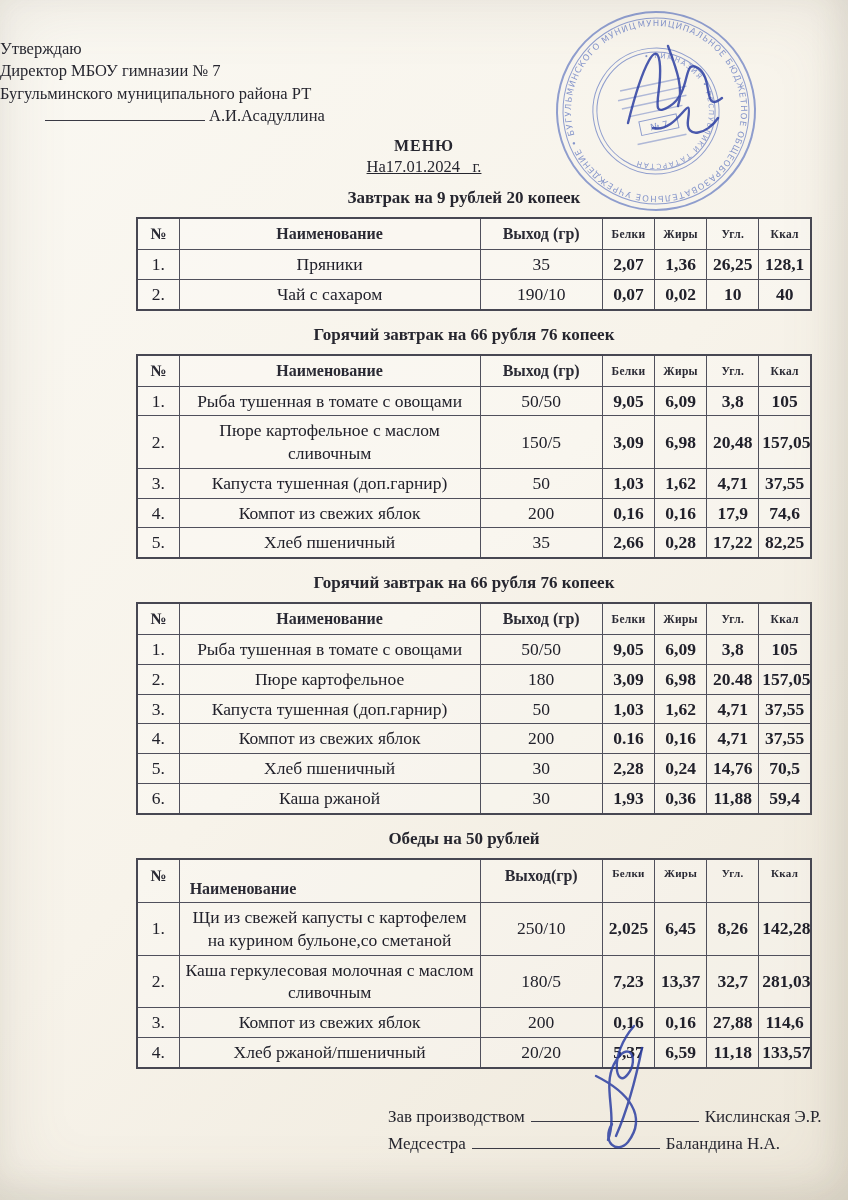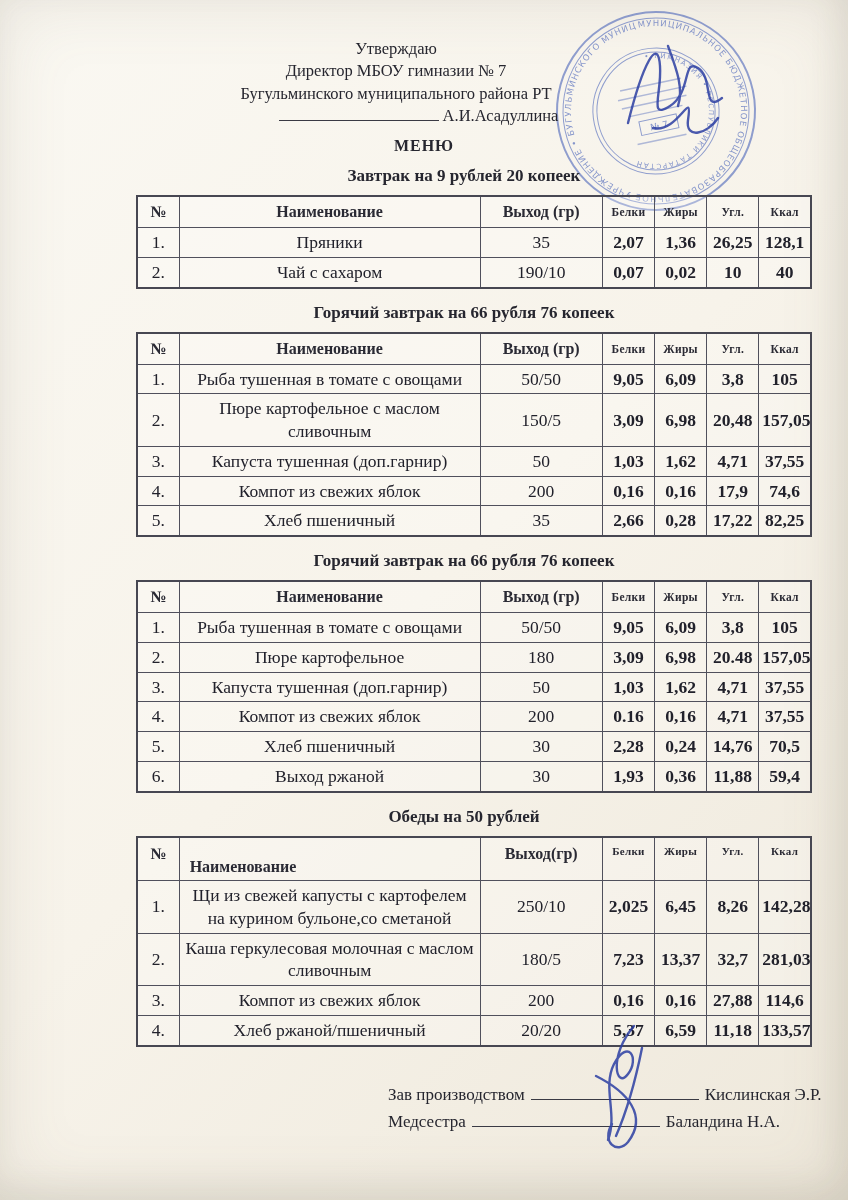--- a/index.html
+++ b/index.html
@@ -8,21 +8,21 @@
 
   .page {
     position:relative; width:848px; height:1200px; overflow:hidden;
     background: linear-gradient(135deg, #faf8f2 0%, #f7f3ea 50%, #eee8db 100%);
     box-shadow: inset 0 0 70px rgba(120,108,85,0.14), inset -10px -14px 30px rgba(100,95,80,0.10);
   }
 
   
   .approval {
     margin: 38px 56px 7px 0;
-    text-align:center;
+    text-align:left;
     font-size:16.5px; line-height:1.35;
     position:relative; z-index:3;
   }
   .sign-row { white-space:nowrap;padding-left:45px; }
   .uline {
     display:inline-block; border-bottom:1.2px solid #3a3a44;
     height:14px; vertical-align:baseline;
   }
   .uline.w160 { width:160px; margin-right:4px; }
 
@@ -131,20 +131,21 @@
   <div class="approval">
     <div>Утверждаю</div>
     <div>Директор МБОУ гимназии № 7</div>
     <div>Бугульминского муниципального района РТ</div>
     <div class="sign-row">
       <span class="uline w160"></span><span>А.И.Асадуллина</span>
     </div>
   </div>
 
   <div class="doc-title">МЕНЮ</div>
+  <div class="doc-date">На17.01.2024_ г.</div>
 
   <div class="content">
 
     <section>
       <div class="section-title first">Завтрак на 9 рублей 20 копеек</div>
       <table class="menu">
           <thead>
             <tr>
               <th class="c0">№</th>
               <th class="c1">Наименование</th>
@@ -297,21 +298,21 @@
               <td class="c0">5.</td>
               <td class="c1">Хлеб пшеничный</td>
               <td class="c2">30</td>
               <td class="c3">2,28</td>
               <td class="c4">0,24</td>
               <td class="c5">14,76</td>
               <td class="c6">70,5</td>
             </tr>
             <tr>
               <td class="c0">6.</td>
-              <td class="c1">Выход ржаной</td>
+              <td class="c1">Каша ржаной</td>
               <td class="c2">30</td>
               <td class="c3">1,93</td>
               <td class="c4">0,36</td>
               <td class="c5">11,88</td>
               <td class="c6">59,4</td>
             </tr>
           </tbody>
         </table>
     </section>
 

